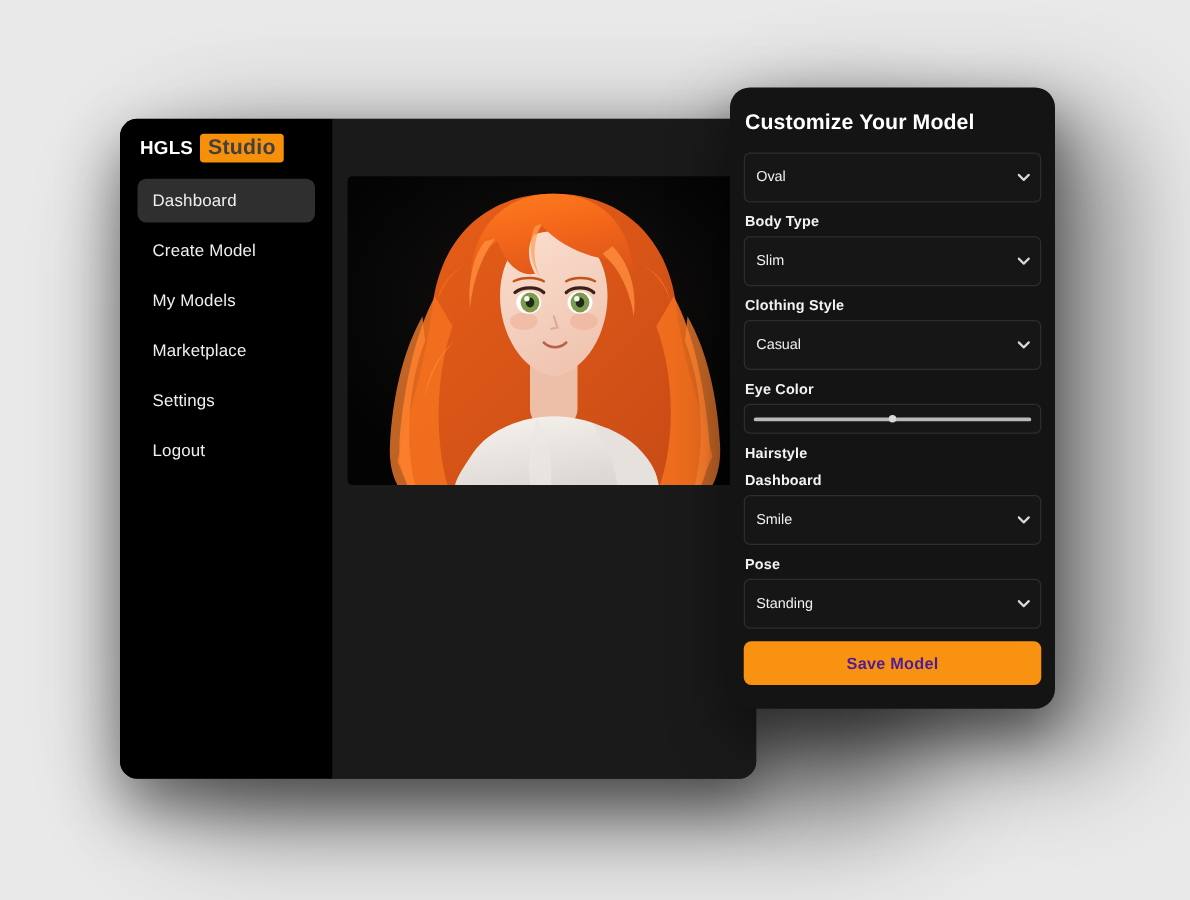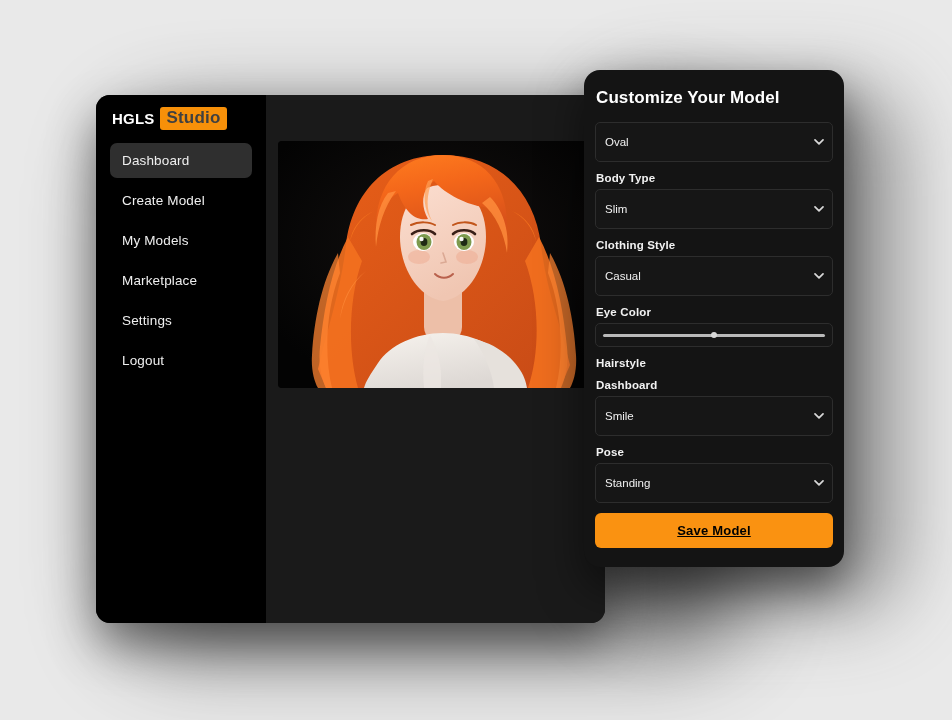--- a/index.html
+++ b/index.html
@@ -246,29 +246,28 @@
     border: none;
     border-radius: 50%;
     background: #d8d8d8;
   }
   .save-button {
     width: 100%;
     margin-top: 8px;
     background: #fa9211;
     border: none;
     border-radius: 6px;
-    color: #000000;
+    color: #4c1d95;
     font-family: "Liberation Sans", sans-serif;
     font-size: 13px;
     font-weight: bold;
     letter-spacing: 0.2px;
     padding: 10px 0;
     cursor: pointer;
     display: block;
-    text-decoration: underline;
   }
 </style>
 </head>
 <body>
 
 <div class="ambient-shadow"></div>
 <div class="ambient-shadow-2"></div>
 
 <div class="app-window">
 

